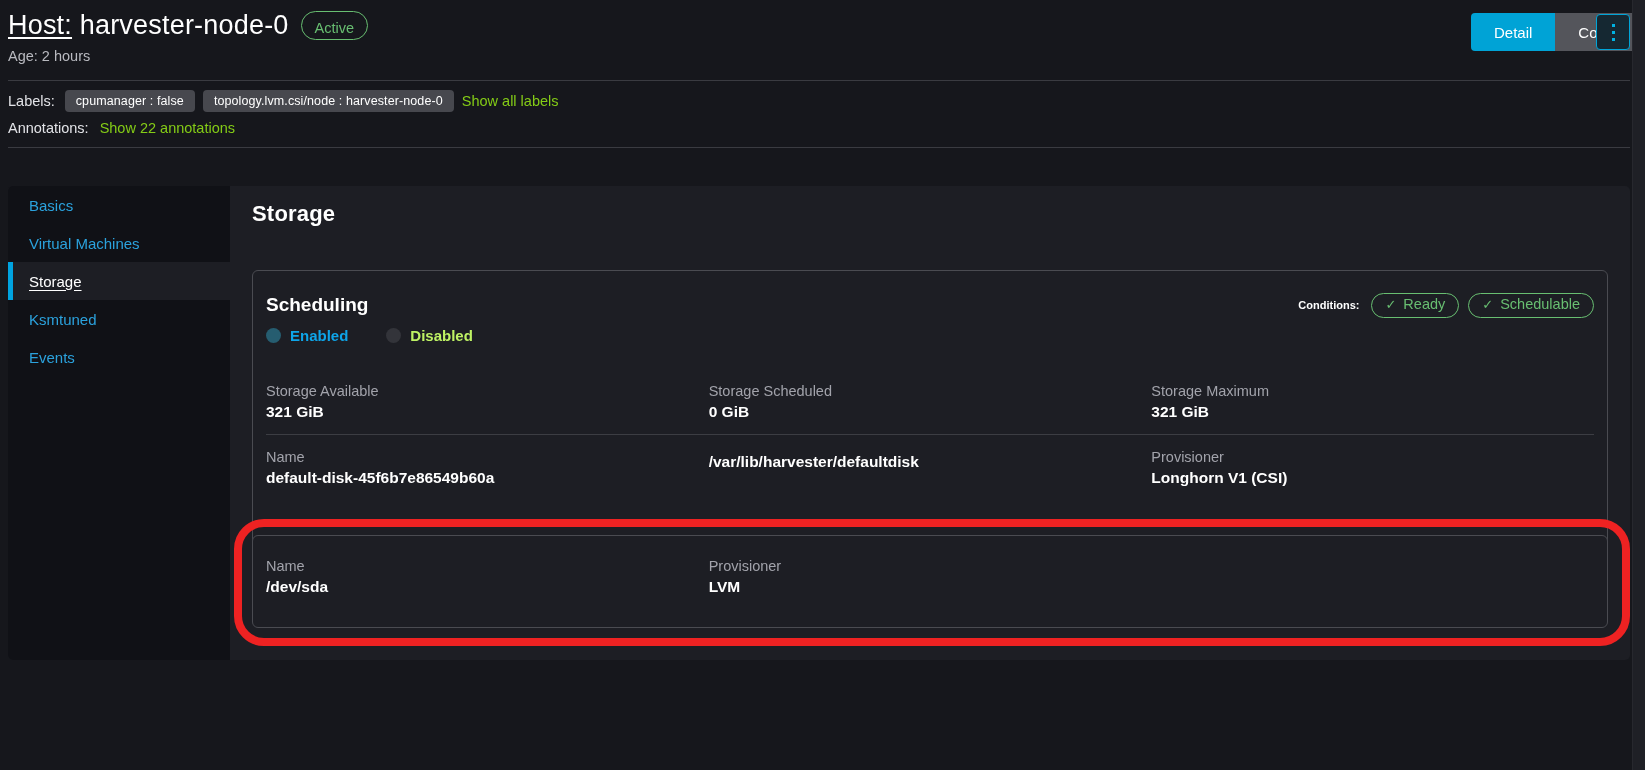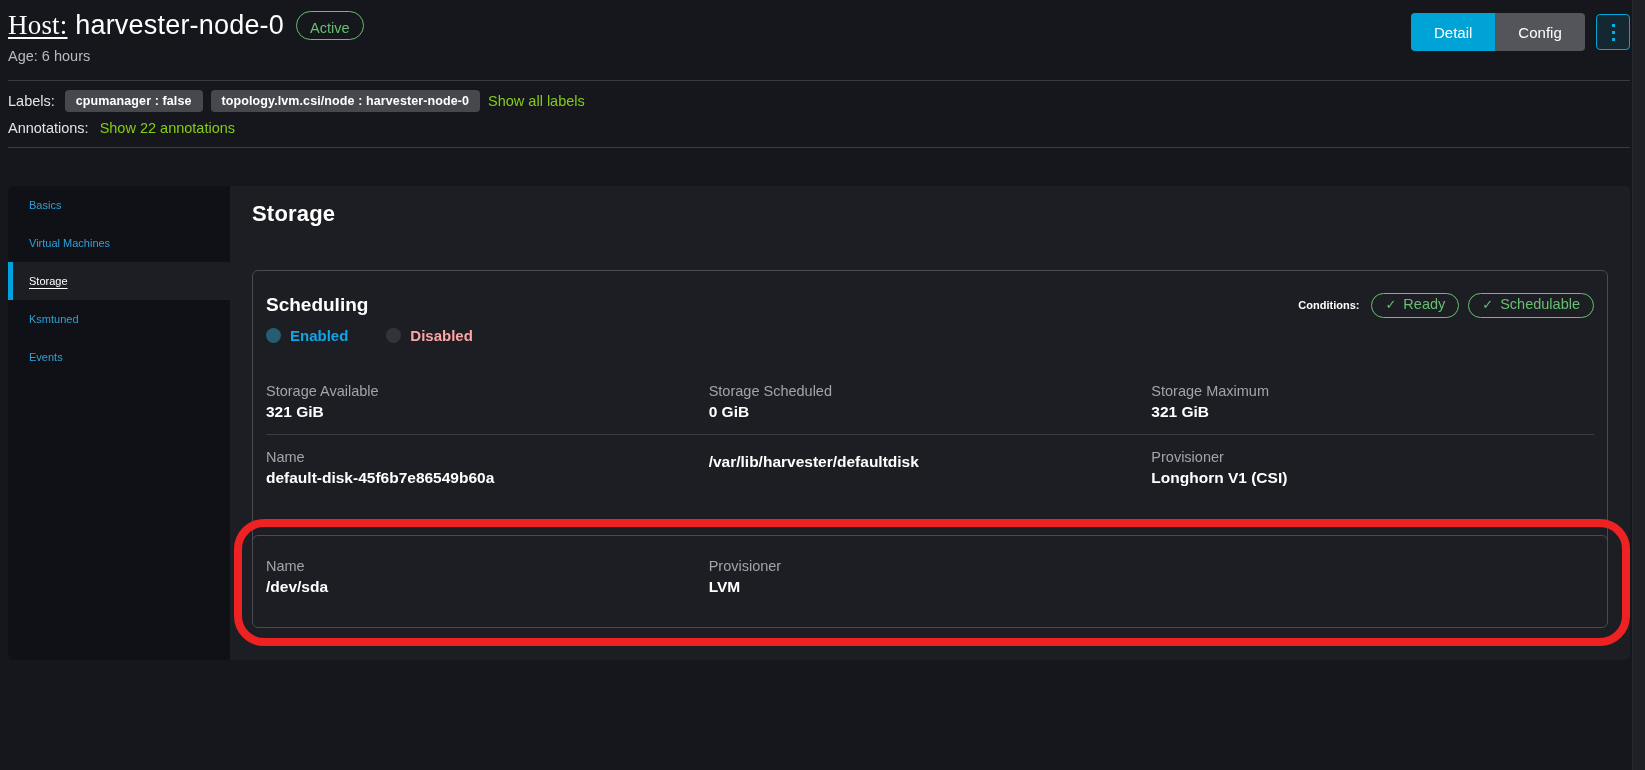--- a/index.html
+++ b/index.html
@@ -8,28 +8,28 @@
     position: relative;
     background: #16171c;
     font-family: "Liberation Sans", sans-serif;
     color: #ffffff;
     overflow: hidden;
   }
 
   
   .title-row { position: absolute; left: 8px; top: 10px; display: flex; align-items: center; gap: 12px; }
   .page-h1 { font-size: 27px; font-weight: 400; color: #fff; letter-spacing: 0.2px; }
-  .page-h1 .host-link { text-decoration: underline; text-underline-offset: 3px; cursor: pointer; font-family: Liberation Serif, serif; }
+  .page-h1 .host-link { text-decoration: underline; text-underline-offset: 3px; cursor: pointer; }
   .state-badge {
     border: 1px solid #68be71; color: #68be71; border-radius: 15px;
     padding: 9px 13px 4px; font-size: 14.5px; line-height: 1;
   }
   .age-line { position: absolute; left: 8px; top: 48px; font-size: 14.5px; color: #b9bac0; }
 
-  .btn-group { position: absolute; left: 1400px; top: 13px; display: flex; padding-left: 11px; }
+  .btn-group { position: absolute; left: 1460px; top: 13px; display: flex; padding-left: 11px; }
   .btn {
     height: 38px; display: flex; align-items: center; padding: 0 23px;
     font-size: 15px; color: #fff; cursor: pointer; border: none;
     font-family: "Liberation Sans", sans-serif;
   }
   .btn.primary { background: #00a3d6; border-radius: 4px 0 0 4px; }
   .btn.secondary { background: #54555b; border-radius: 0 4px 4px 0; }
   .kebab-btn {
     position: absolute; left: 1596px; top: 14px; width: 34px; height: 36px;
     border: 1px solid #00a5d8; border-radius: 4px; background: #152832;
@@ -39,35 +39,35 @@
   .kebab-btn i { width: 3px; height: 3px; background: #00b2e2; display: block; }
 
   .hr { position: absolute; left: 8px; right: 15px; height: 1px; background: #3a3b41; }
   .hr.one { top: 80px; }
   .hr.two { top: 147px; }
 
   .labels-row { position: absolute; left: 8px; top: 90px; display: flex; align-items: center; gap: 8px; font-size: 14.5px; }
   .labels-row .row-title { color: #e2e3e7; margin-right: 2px; }
   .chip {
     background: #47484e; color: #fff; border-radius: 4px; padding: 4px 11px;
-    font-size: 12.5px; font-weight: 700; letter-spacing: 0.1px; white-space: nowrap;
+    font-size: 12.5px; font-weight: 400; letter-spacing: 0.1px; white-space: nowrap;
   }
   .link { color: #84cc16; cursor: pointer; }
   .annot-row { position: absolute; left: 8px; top: 120px; display: flex; align-items: center; gap: 11px; font-size: 14.5px; }
   .annot-row .row-title { color: #e2e3e7; }
 
   
   .tab-wrap {
     position: absolute; left: 8px; top: 186px; width: 1622px; height: 474px;
     display: flex; background: #1d1e24; border-radius: 5px;
   }
   .side-nav { width: 222px; background: #101116; border-radius: 5px 0 0 5px; flex-shrink: 0; }
   .tab-item {
     height: 38px; display: flex; align-items: center; padding-left: 21px;
-    font-size: 11px; color: #2ba2dd; cursor: pointer;
+    font-size: 15px; color: #2ba2dd; cursor: pointer;
   }
   .tab-item.active {
     background: #1d1e24; color: #fff; border-left: 5px solid #00a3e0; padding-left: 16px;
   }
   .tab-item.active span { text-decoration: underline; text-underline-offset: 3px; }
 
   .tab-content { flex: 1; position: relative; }
   .content-title { position: absolute; left: 22px; top: 15px; font-size: 22px; font-weight: 700; letter-spacing: 0.2px; }
 
   .card {
@@ -86,21 +86,21 @@
     padding: 3px 13px 4px; font-size: 14.5px; line-height: 1.1; display: flex; align-items: center; gap: 7px;
   }
   .cond-badge .chk { font-size: 13px; }
 
   .radio-row { position: absolute; top: 56px; left: 13px; display: flex; align-items: center; gap: 38px; }
   .radio-opt { display: flex; align-items: center; gap: 9px; cursor: pointer; }
   .radio-circle { width: 15px; height: 15px; border-radius: 50%; }
   .radio-circle.on { background: #265d70; }
   .radio-circle.off { background: #33343a; }
   .radio-opt .r-label { font-size: 15px; font-weight: 700; color: #0ea5e9; }
-  .radio-opt.disabled .r-label { color: #fca5a5; }
+  .radio-opt.disabled .r-label { color: #bef264; }
 
   .grid3 { position: absolute; left: 13px; right: 13px; display: grid; grid-template-columns: 1fr 1fr 1fr; }
   .grid3.stats { top: 112px; }
   .grid3.disk1 { top: 178px; }
   .grid3.disk2 { top: 22px; }
   .f-label { font-size: 14.5px; color: #a2a3ab; }
   .f-value { font-size: 15.5px; font-weight: 700; color: #fff; margin-top: 4px; }
 
   .card-divider { position: absolute; top: 163px; left: 13px; right: 13px; height: 1px; background: #3c3d43; }
 
@@ -113,21 +113,21 @@
   
   .scrollbar { position: absolute; right: 0; top: 0; width: 13px; height: 770px; background: #1f2026; border-left: 1px solid #27282e; }
 </style>
 </head>
 <body>
 
 <div class="title-row">
   <h1 class="page-h1"><span class="host-link">Host:</span>&nbsp;<span>harvester-node-0</span></h1>
   <span class="state-badge">Active</span>
 </div>
-<div class="age-line">Age: 6 hours</div>
+<div class="age-line">Age: 2 hours</div>
 
 <div class="btn-group">
   <button class="btn primary">Detail</button>
   <button class="btn secondary">Config</button>
 </div>
 <div class="kebab-btn">
   <i></i>
   <i></i>
   <i></i>
 </div>

